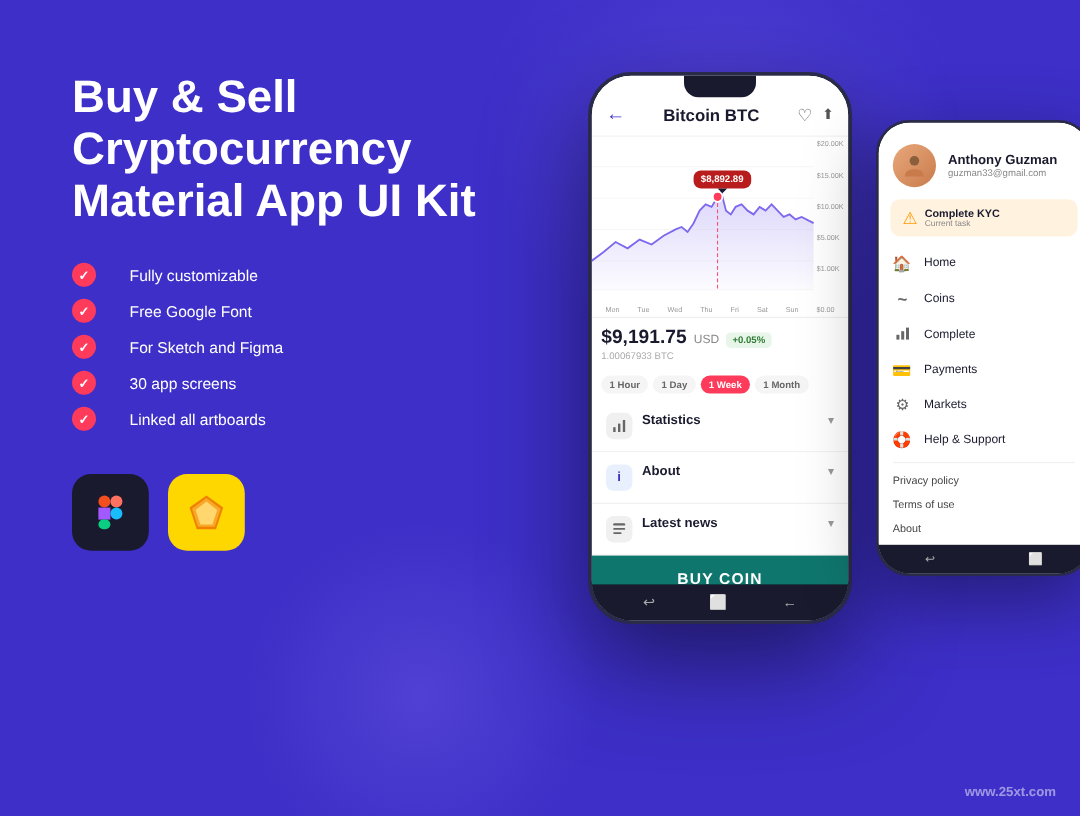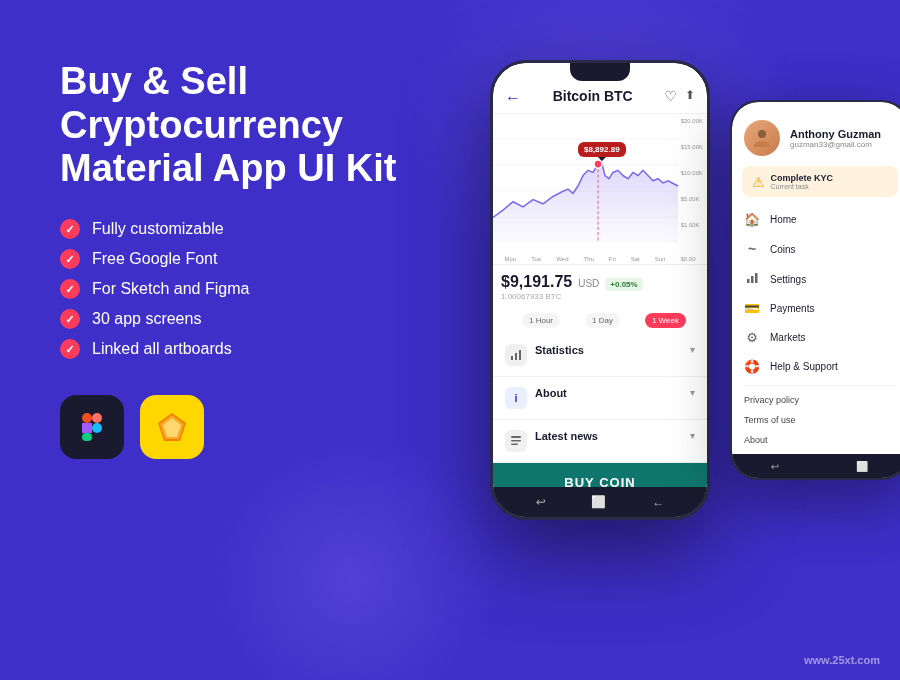--- a/index.html
+++ b/index.html
@@ -51,23 +51,24 @@
     }
 
     .features-list {
       list-style: none;
       margin-bottom: 36px;
     }
     .features-list li {
       display: flex;
       align-items: center;
       color: #ffffff;
-      font-size: 16px;
+      font-size: 13px;
       margin-bottom: 10px;
       font-weight: 500;
+      gap: 16px;
     }
     .feature-check {
       width: 20px;
       height: 20px;
       border-radius: 50%;
       background: #ff3b5c;
       display: flex;
       align-items: center;
       justify-content: center;
       margin-right: 12px;
@@ -250,25 +251,24 @@
       display: flex;
       gap: 4px;
       padding: 6px 8px;
       background: #fff;
       overflow: hidden;
     }
     .period-tab {
       padding: 3px 7px;
       border-radius: 12px;
       font-size: 8px;
-      font-weight: 400;
+      font-weight: 700;
       background: #f5f5f5;
       color: #666;
       white-space: nowrap;
-      margin-left: 21px;
     }
     .period-tab.active {
       background: #ff3b5c;
       color: white;
     }
 
     
     .accordion-item {
       display: flex;
       align-items: flex-start;
@@ -660,21 +660,21 @@
       <span class="side-menu-label">Coins</span>
     </div>
     <div class="side-menu-item">
       <span class="side-menu-icon">
         <svg width="13" height="13" viewBox="0 0 13 13">
           <rect x="1" y="8" width="2.5" height="4" fill="#666"></rect>
           <rect x="5" y="5" width="2.5" height="7" fill="#666"></rect>
           <rect x="9" y="2" width="2.5" height="10" fill="#666"></rect>
         </svg>
       </span>
-      <span class="side-menu-label">Settings</span>
+      <span class="side-menu-label">Complete</span>
     </div>
     <div class="side-menu-item">
       <span class="side-menu-icon">💳</span>
       <span class="side-menu-label">Payments</span>
     </div>
     <div class="side-menu-item">
       <span class="side-menu-icon">⚙</span>
       <span class="side-menu-label">Markets</span>
     </div>
     <div class="side-menu-item">

